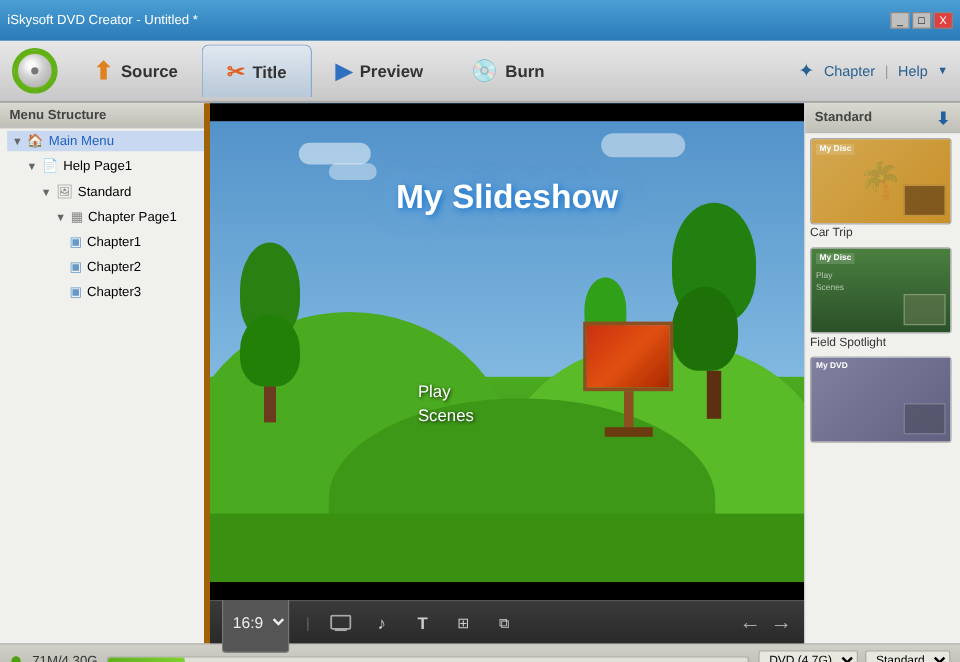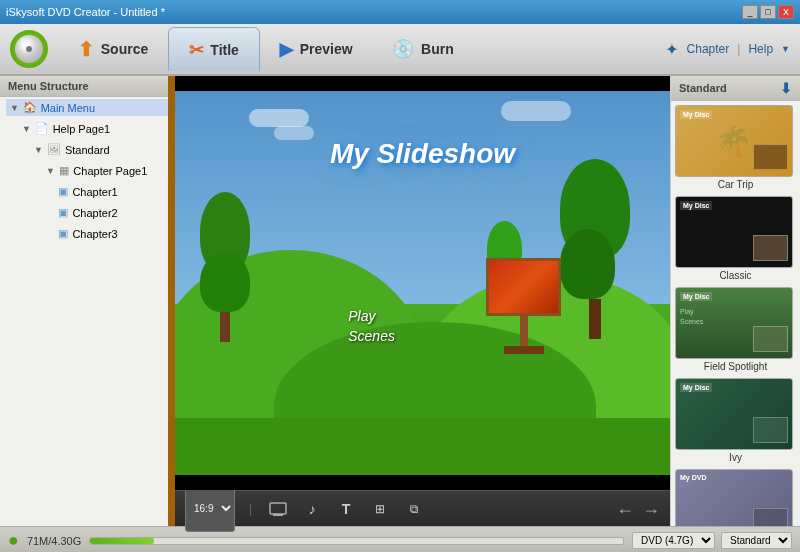--- a/index.html
+++ b/index.html
@@ -1,20 +1,20 @@
 <!DOCTYPE html>
 <html><head>
   <meta charset="utf-8">
   <style>
     * { margin: 0; padding: 0; box-sizing: border-box; }
     body { width: 800px; height: 552px; overflow: hidden; font-family: Arial, sans-serif; font-size: 12px; background: #d4d0c8; }
 
     
     .titlebar {
-      height: 24px;
+      height: 34px;
       background: linear-gradient(to bottom, #4a9fd4, #2a7ab8);
       display: flex; align-items: center; justify-content: space-between;
       padding: 0 6px;
       color: white; font-size: 11px;
     }
     .titlebar-title { display: flex; align-items: center; gap: 6px; }
     .titlebar-controls { display: flex; gap: 2px; }
     .titlebar-btn {
       width: 16px; height: 14px; background: #c0c0c0; border: 1px solid #888;
       font-size: 9px; display: flex; align-items: center; justify-content: center;
@@ -61,21 +61,21 @@
     .main-content {
       display: flex;
       height: calc(552px - 22px - 52px - 28px);
       background: #e8e8e0;
     }
 
     
     .sidebar {
       width: 175px;
       background: #f0f0ec;
-      border-right: 7px solid #a16207;
+      border-right: 5px solid #a16207;
       padding: 0;
     }
     .sidebar-header {
       background: linear-gradient(to bottom, #d8d8d0, #c0c0b8);
       padding: 4px 8px;
       font-size: 11px; font-weight: bold; color: #444;
       border-bottom: 1px solid #bbb;
     }
     .tree-item {
       padding: 2px 0;
@@ -105,21 +105,21 @@
       position: relative;
       overflow: hidden;
       display: flex; align-items: center; justify-content: center;
     }
 
     
     .scene {
       width: 100%; height: 100%;
       background: linear-gradient(to bottom, #6ab0e0 0%, #8fcfea 30%, #4aaa20 55%, #3d8a15 100%);
       position: relative;
-      display: flex; flex-direction: column; align-items: center; font-style: italic;
+      display: flex; flex-direction: column; align-items: center;
     }
 
     
     .sky { position: absolute; top: 0; left: 0; right: 0; height: 55%; background: linear-gradient(to bottom, #5090c8, #80b8e0); }
 
     
     .hills { position: absolute; bottom: 0; left: 0; right: 0; height: 58%; }
     .hill1 { position: absolute; bottom: 0; left: -20px; width: 55%; height: 100%;
       background: #4aaa20; border-radius: 60% 60% 0 0; }
     .hill2 { position: absolute; bottom: 0; right: -20px; width: 55%; height: 90%;
@@ -155,21 +155,21 @@
       display: flex; align-items: center; gap: 10px;
       padding: 0 10px;
       border-top: 1px solid #555;
     }
     .ctrl-btn {
       color: #ccc; font-size: 16px; cursor: pointer;
       width: 24px; height: 24px; display: flex; align-items: center; justify-content: center;
     }
     .aspect-select {
       background: #555; color: #eee; border: 1px solid #777;
-      font-size: 10px; padding: 16px 4px; border-radius: 3px; cursor: pointer;
+      font-size: 13px; padding: 16px 4px; border-radius: 3px; cursor: pointer;
     }
     .ctrl-separator { color: #666; margin: 0 4px; }
     .nav-arrow { color: #aaa; font-size: 18px; cursor: pointer; }
 
     
     .templates-panel {
       width: 130px;
       background: #f0f0ec;
       border-left: 1px solid #ccc;
       display: flex; flex-direction: column;
@@ -189,21 +189,21 @@
       margin-bottom: 6px; cursor: pointer;
     }
     .template-thumb {
       width: 118px; height: 72px;
       border: 1px solid #aaa;
       border-radius: 3px;
       overflow: hidden;
       position: relative;
     }
     .template-label {
-      font-size: 10px; text-align: center; color: #333; margin-top: 2px;
+      font-size: 10px; color: #333; margin-top: 2px;
     }
 
     
     .tmpl-cartrip {
       background: linear-gradient(135deg, #d4a850, #c89028);
     }
     .tmpl-classic {
       background: #111;
     }
     .tmpl-fieldspotlight {
@@ -464,45 +464,31 @@
 
       <div class="template-item">
         <div class="template-thumb tmpl-cartrip">
           <div class="tmpl-disc-label">My Disc</div>
           <div style="position:absolute;bottom:6px;right:4px;width:35px;height:26px;background:rgba(80,50,20,0.6);border:1px solid rgba(255,200,100,0.5);"></div>
           <div style="position:absolute;top:50%;left:50%;transform:translate(-50%,-50%);color:rgba(255,220,100,0.3);font-size:30px;">🌴</div>
         </div>
         <div class="template-label">Car Trip</div>
       </div>
 
-      <div class="template-item">
-        <div class="template-thumb tmpl-classic">
-          <div class="tmpl-disc-label">My Disc</div>
-          <div style="position:absolute;bottom:6px;right:4px;width:35px;height:26px;background:rgba(100,80,60,0.8);border:1px solid rgba(200,180,150,0.5);"></div>
-        </div>
-        <div class="template-label">Classic</div>
-      </div>
 
       <div class="template-item">
         <div class="template-thumb tmpl-fieldspotlight">
           <div class="tmpl-disc-label">My Disc</div>
           <div style="position:absolute;top:20px;left:4px;font-size:7px;color:rgba(255,255,255,0.6);">Play</div>
           <div style="position:absolute;top:30px;left:4px;font-size:7px;color:rgba(255,255,255,0.6);">Scenes</div>
           <div style="position:absolute;bottom:6px;right:4px;width:35px;height:26px;background:rgba(100,120,80,0.6);border:1px solid rgba(200,220,180,0.4);"></div>
         </div>
         <div class="template-label">Field Spotlight</div>
       </div>
 
-      <div class="template-item">
-        <div class="template-thumb tmpl-ivy">
-          <div class="tmpl-disc-label">My Disc</div>
-          <div style="position:absolute;bottom:6px;right:4px;width:35px;height:26px;background:rgba(60,100,80,0.7);border:1px solid rgba(150,220,150,0.4);"></div>
-        </div>
-        <div class="template-label">Ivy</div>
-      </div>
 
       <div class="template-item">
         <div class="template-thumb tmpl-dvd">
           <div style="position:absolute;top:4px;left:4px;font-size:7px;color:white;font-weight:bold;">My DVD</div>
           <div style="position:absolute;bottom:6px;right:4px;width:35px;height:26px;background:rgba(80,80,100,0.7);border:1px solid rgba(200,200,220,0.4);"></div>
         </div>
 
       </div>
 
     </div>

